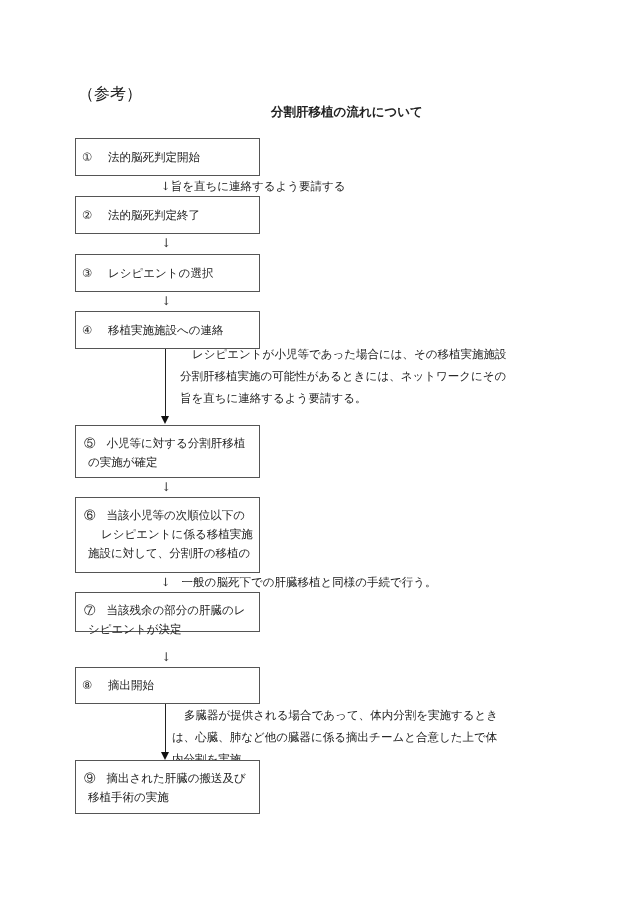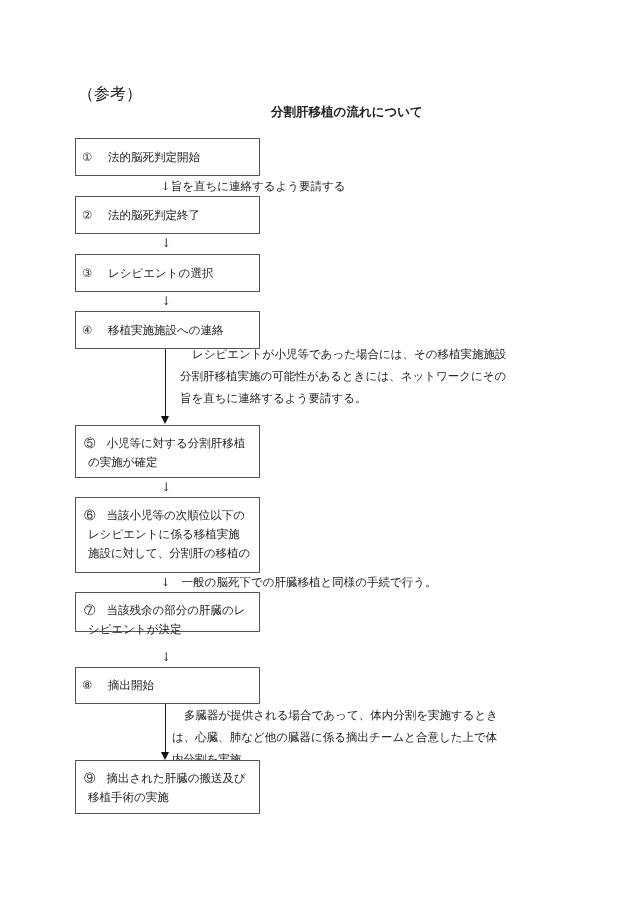--- a/index.html
+++ b/index.html
@@ -62,21 +62,21 @@
 </div>
 
 <div class="box multi" style="top:425px;height:53px;">
   <span>⑤</span>&nbsp;&nbsp;&nbsp;<span>小児等に対する分割肝移植</span>
   <span class="line2" style="padding-left:4px;">の実施が確定</span>
 </div>
 <span class="small-arrow" style="top:480px;">↓</span>
 
 <div class="box multi" style="top:497px;height:76px;">
   <span>⑥</span>&nbsp;&nbsp;&nbsp;<span>当該小児等の次順位以下の</span>
-  <span class="line2" style="padding-left:4px;">レシピエントに係る移植実施</span>
+  <span class="line2" style="padding-left:4px;margin-left:13px;">レシピエントに係る移植実施</span>
   <span class="line2" style="padding-left:4px;">施設に対して、分割肝の移植の</span>
 </div>
 <div class="arrow-note" style="left:161px;top:575px;">
   <span>↓</span>&nbsp;&nbsp;&nbsp;<span>一般の脳死下での肝臓移植と同様の手続で行う。</span>
 </div>
 
 <div class="box multi" style="top:592px;height:40px;">
   <span>⑦</span>&nbsp;&nbsp;&nbsp;<span>当該残余の部分の肝臓のレ</span>
   <span class="line2" style="padding-left:4px;">シピエントが決定</span>
 </div>

